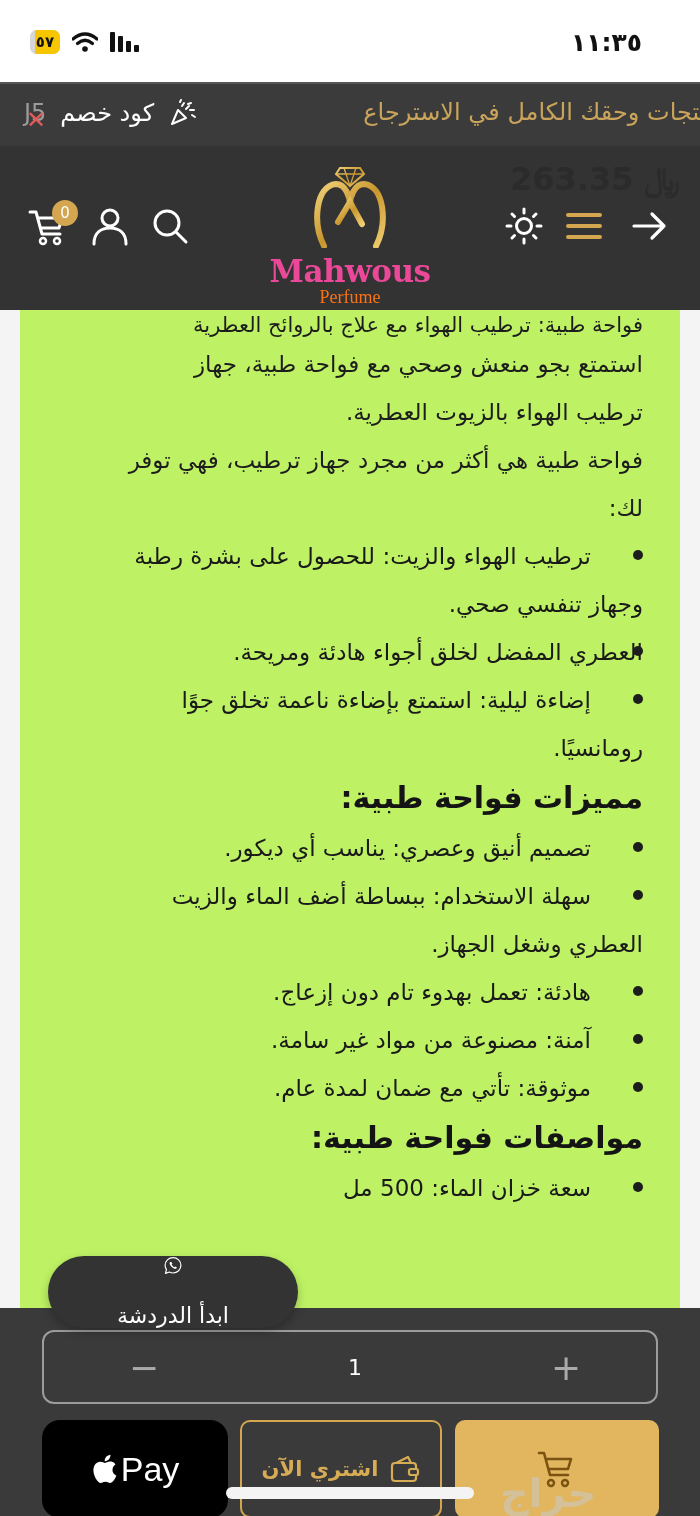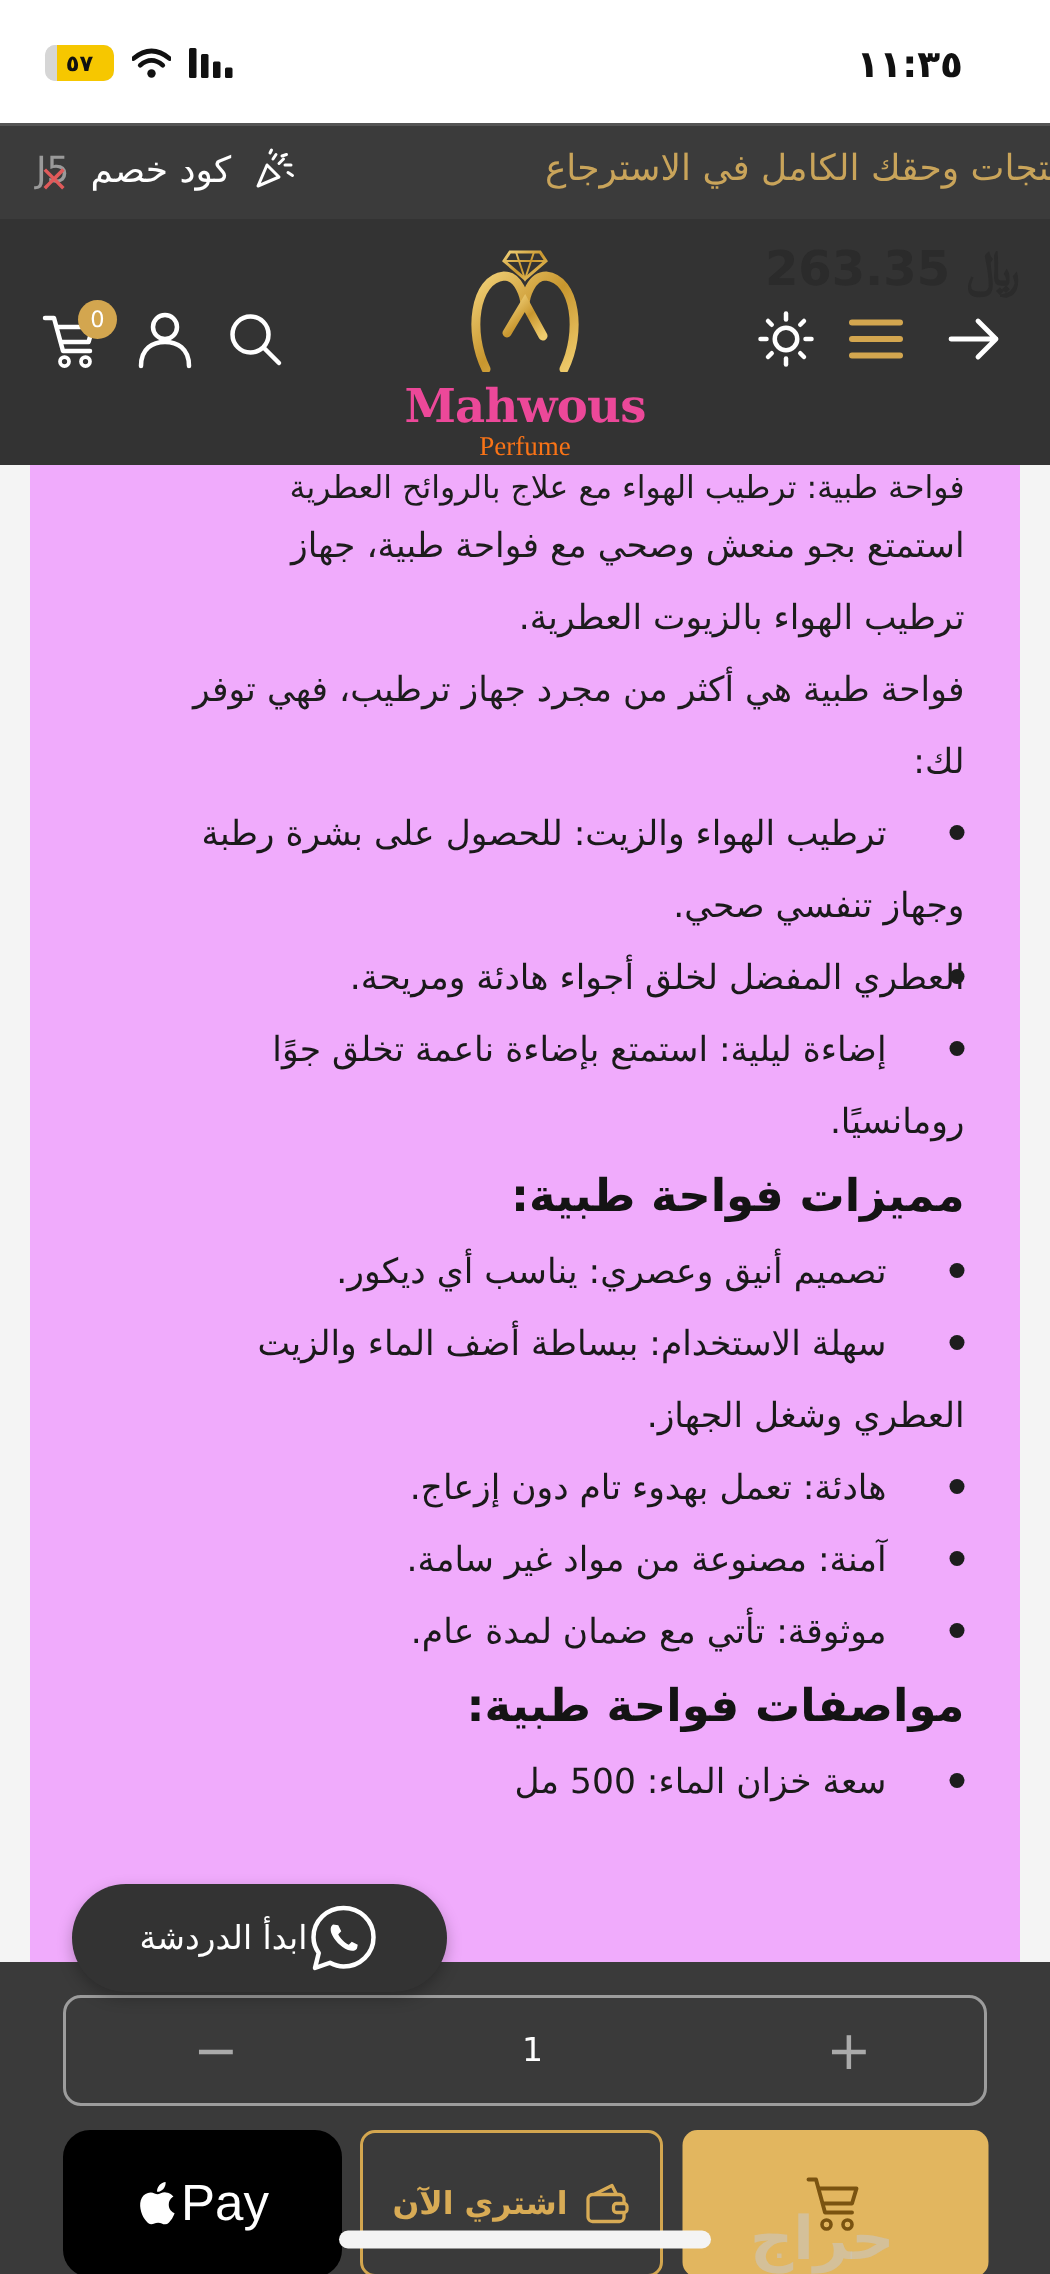--- a/index.html
+++ b/index.html
@@ -3,21 +3,21 @@
 <meta charset="utf-8">
 <style>
   * { box-sizing: border-box; margin: 0; padding: 0; }
   html, body { width: 700px; height: 1516px; overflow: hidden; background: #f4f4f4; }
   body { position: relative; font-family: "DejaVu Sans", "Liberation Sans", sans-serif; color: #1a1a1a; }
 
   
   .status-bar { position: absolute; top: 0; left: 0; width: 700px; height: 82px; background: #ffffff; }
   .status-time { position: absolute; right: 58px; top: 28px; font-size: 25px; font-weight: bold; color: #111; letter-spacing: 1px; }
   .status-left { position: absolute; left: 30px; top: 30px; display: flex; align-items: center; gap: 12px; }
-  .battery { width: 46px; height: 24px; border-radius: 7px; background: #d6d6d6; position: relative; overflow: hidden; }
+  .battery { width: 30px; height: 24px; border-radius: 7px; background: #d6d6d6; position: relative; overflow: hidden; }
   .battery .fill { position: absolute; left: 0; top: 0; bottom: 0; width: 100%; background: linear-gradient(90deg, #d6d6d6 0 18%, #f6c700 18% 100%); }
   .battery .lvl { position: relative; z-index: 1; display: block; text-align: center; font-size: 15px; font-weight: bold; line-height: 24px; color: #111; }
   .signal { display: flex; align-items: flex-end; gap: 3px; height: 20px; }
   .signal span { width: 5px; background: #111; border-radius: 1px; }
 
   
   .announce { position: absolute; top: 82px; left: 0; width: 700px; height: 64px; background: #3b3b3b; border-top: 2px solid #555; overflow: hidden; direction: rtl; white-space: nowrap; }
   .announce-text { position: absolute; right: -90px; top: 14px; font-size: 24px; color: #c9a45a; }
   .announce-code { position: absolute; left: 24px; top: 14px; font-size: 24px; color: #fff; display: flex; align-items: center; gap: 14px; direction: rtl; }
   .announce-code .code-dim { color: #9a9a9a; }
@@ -27,31 +27,31 @@
   
   .header { position: absolute; top: 146px; left: 0; width: 700px; height: 164px; background: #333333; }
   .price-ghost { position: absolute; right: 20px; top: 14px; font-size: 32px; color: #2b2b2b; font-weight: bold; }
   .hdr-icon { position: absolute; top: 60px; width: 40px; height: 40px; }
   .cart-badge { position: absolute; left: 52px; top: 54px; width: 26px; height: 26px; border-radius: 50%; background: #d3a64f; color: #fff; font-size: 15px; text-align: center; line-height: 26px; }
   .logo { position: absolute; left: 262px; top: 16px; width: 176px; height: 140px; text-align: center; }
   .logo-name { font-family: "DejaVu Serif", "Liberation Serif", serif; font-size: 31px; font-weight: bold; color: #ec4899; line-height: 34px; letter-spacing: -0.5px; margin-top: 2px; }
   .logo-sub { font-family: Liberation Serif, serif; font-size: 18px; color: #f97316; line-height: 18px; }
 
   
-  .content { position: absolute; top: 310px; left: 20px; width: 660px; height: 1000px; background: #f0abfc; overflow: hidden; direction: rtl; padding: 0 37px 0 36px; }
+  .content { position: absolute; top: 310px; left: 20px; width: 660px; height: 1000px; background: #bef264; overflow: hidden; direction: rtl; padding: 0 37px 0 36px; }
   .line { font-size: 23px; line-height: 48px; color: #1d1d1d; text-align: right; }
   .line.sm { font-size: 21px; line-height: 32px; padding-top: 0; }
   .h2 { font-size: 30px; font-weight: bold; line-height: 52px; color: #141414; text-align: right; }
   ul.bullets { list-style: none; }
   ul.bullets li { position: relative; padding-right: 52px; font-size: 23px; line-height: 48px; text-align: right; }
   ul.bullets li::before { content: ""; position: absolute; right: 0; top: 18px; width: 10px; height: 10px; border-radius: 50%; background: #1d1d1d; }
   ul.bullets li .cont { display: block; margin-right: -52px; }
 
   
-  .chat-pill { position: absolute; left: 48px; top: 1256px; width: 250px; height: 72px; border-radius: 36px; background: #333; display: flex; align-items: center; justify-content: center; gap: 0; direction: rtl; box-shadow: 0 4px 10px rgba(0,0,0,0.25); z-index: 5; }
+  .chat-pill { position: absolute; left: 48px; top: 1256px; width: 250px; height: 72px; border-radius: 36px; background: #333; display: flex; align-items: center; gap: 28px; direction: rtl; box-shadow: 0 4px 10px rgba(0,0,0,0.25); z-index: 5; flex-direction: column; }
   .chat-pill span { color: #fff; font-size: 22px; }
 
   
   .bottom-sheet { position: absolute; top: 1308px; left: 0; width: 700px; height: 208px; background: #3a3a3a; }
   .qty { position: absolute; left: 42px; top: 22px; width: 616px; height: 74px; border: 2px solid #9c9c9c; border-radius: 12px; display: flex; align-items: center; justify-content: space-between; padding: 0 70px 0 80px; }
   .qty-btn { color: #aaa; font-size: 36px; width: 40px; text-align: center; cursor: pointer; }
   .qty-val { color: #fff; font-size: 22px; }
   .btn-applepay { position: absolute; left: 42px; top: 112px; width: 186px; height: 98px; background: #000; border-radius: 18px; display: flex; align-items: center; justify-content: center; gap: 4px; color: #fff; font-size: 34px; font-family: "Liberation Sans", sans-serif; }
   .btn-buynow { position: absolute; left: 240px; top: 112px; width: 202px; height: 98px; border: 2px solid #d3a64f; border-radius: 10px; display: flex; align-items: center; justify-content: center; gap: 12px; direction: rtl; color: #d8ab55; font-size: 21px; font-weight: bold; }
   .btn-addcart { position: absolute; left: 455px; top: 112px; width: 204px; height: 98px; background: #e2b65f; border-radius: 10px; display: flex; align-items: center; justify-content: center; }

